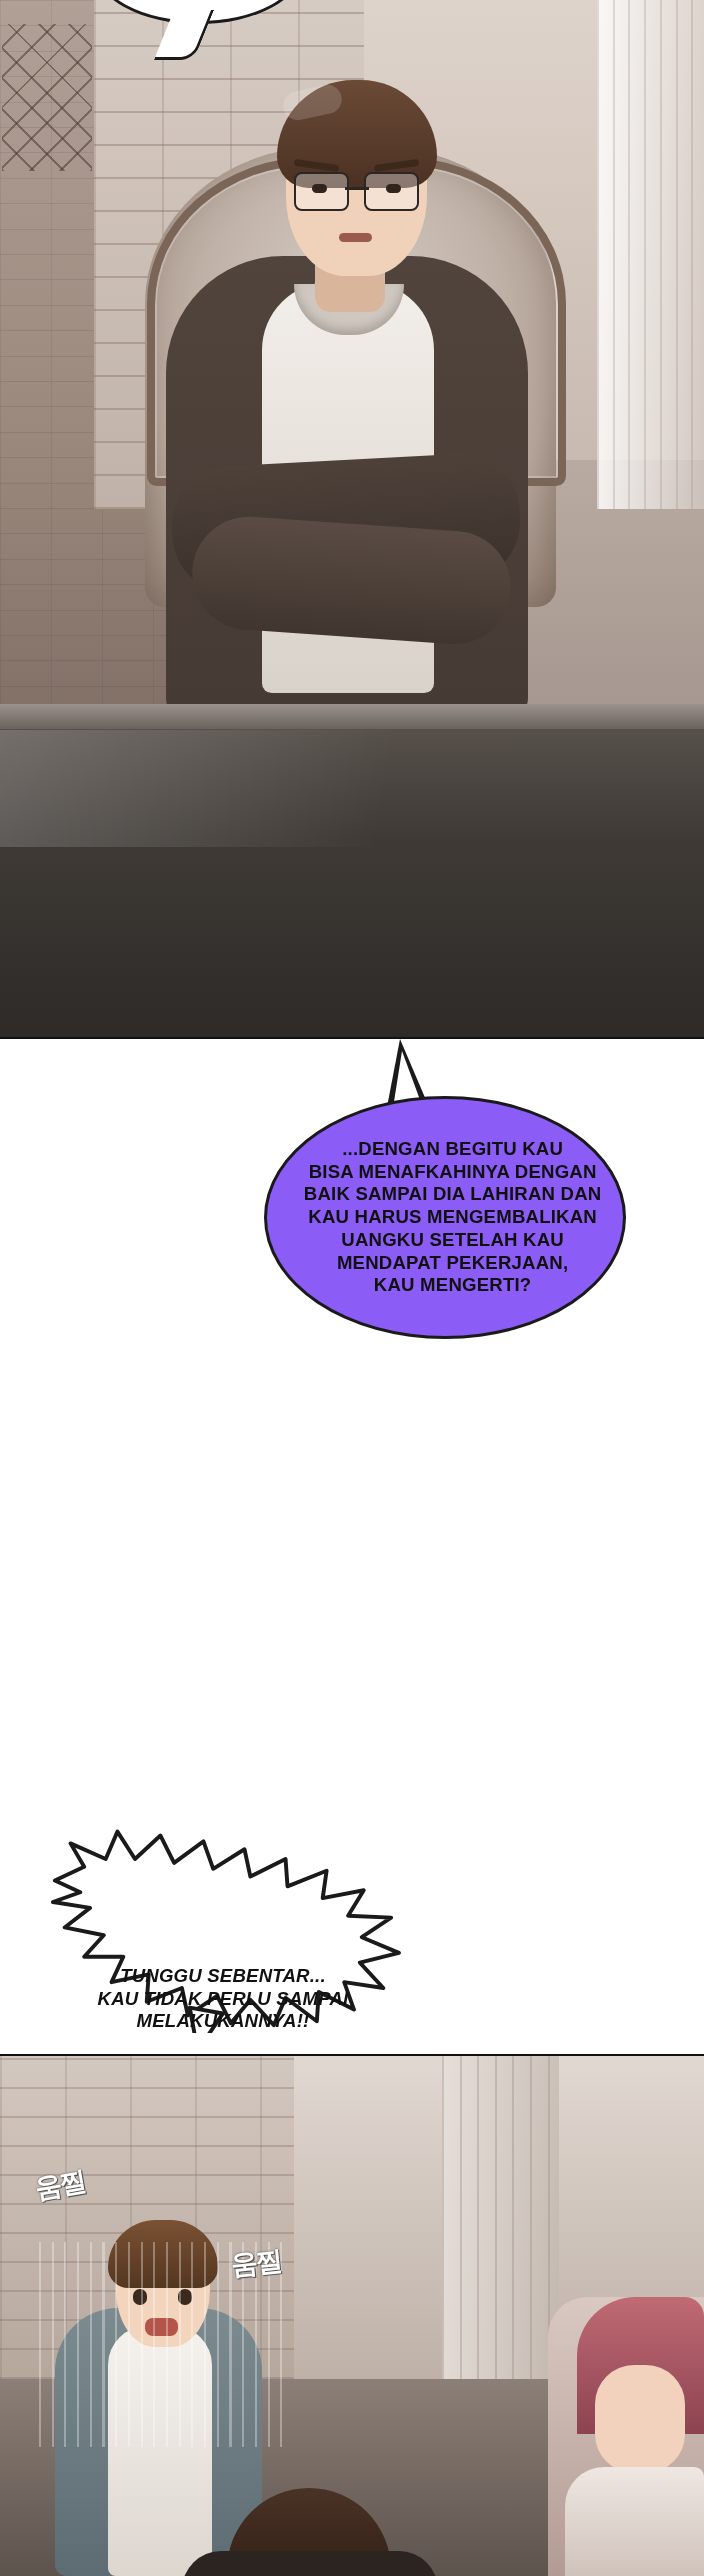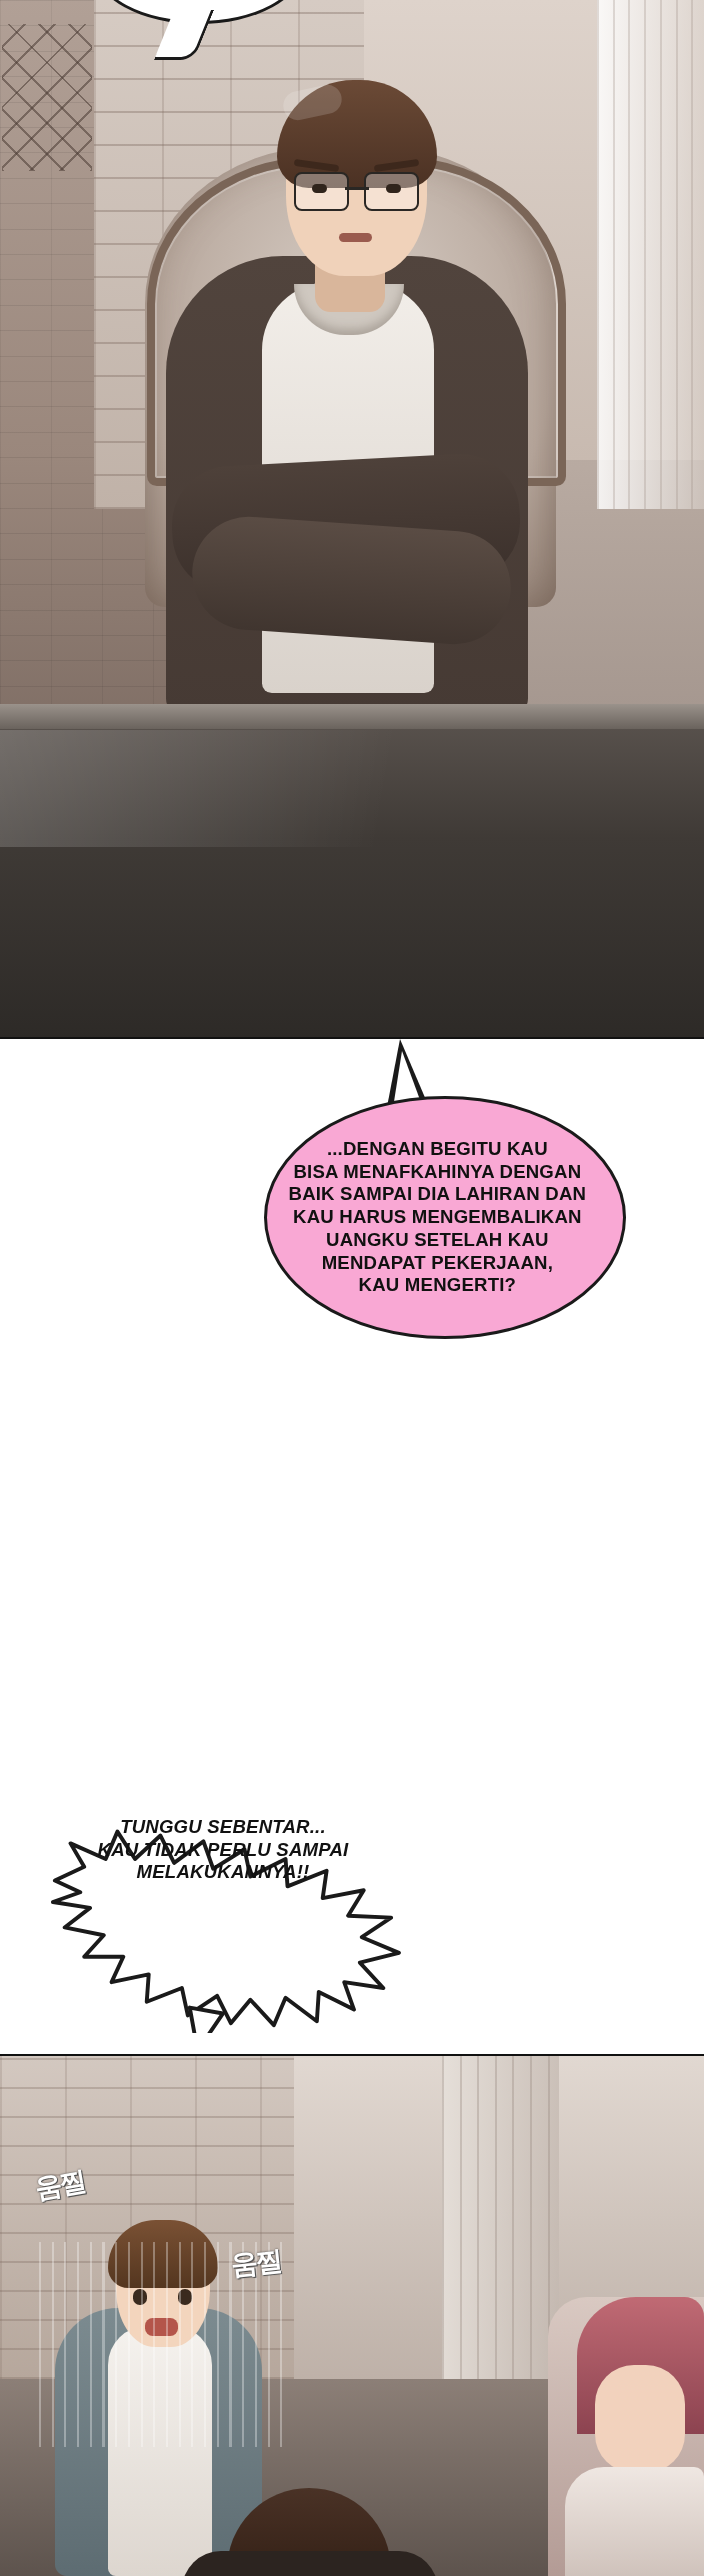--- a/index.html
+++ b/index.html
@@ -268,26 +268,26 @@
   #gutter-1 {
     position: absolute;
     left: 0; top: 1039px;
     width: 704px; height: 510px;
     background: #ffffff;
   }
   #bubble-2 {
     position: absolute;
     left: 264px; top: 1096px;
     width: 362px; height: 243px;
-    background: #f9a8d4;
+    background: #8b5cf6;
     border: 3.9px solid #1a1a1a;
     border-radius: 50% / 50%;
     display: flex;
     align-items: center;
-    justify-content: flex-start;
+    justify-content: flex-end;
     box-sizing: border-box;
     padding: 11.7px 21.5px;
   }
   #bubble-2-tail {
     position: absolute;
     left: 387px; top: 1039px;
     width: 0; height: 0;
     border-left: 13.7px solid transparent;
     border-right: 29px solid transparent;
     border-bottom: 68px solid #1a1a1a;
@@ -311,21 +311,21 @@
     font-weight: 600;
     text-transform: uppercase;
   }
 
   
   #bubble-3 {
     position: absolute;
     left: 41px; top: 1816px;
     width: 364px; height: 217px;
     display: flex;
-    align-items: flex-start;
+    align-items: flex-end;
     justify-content: center;
   }
   #bubble-3 svg {
     position: absolute;
     left: 0; top: 0;
     width: 364px; height: 217px;
   }
   #bubble-3 .bubble-text {
     position: relative;
     z-index: 2;

